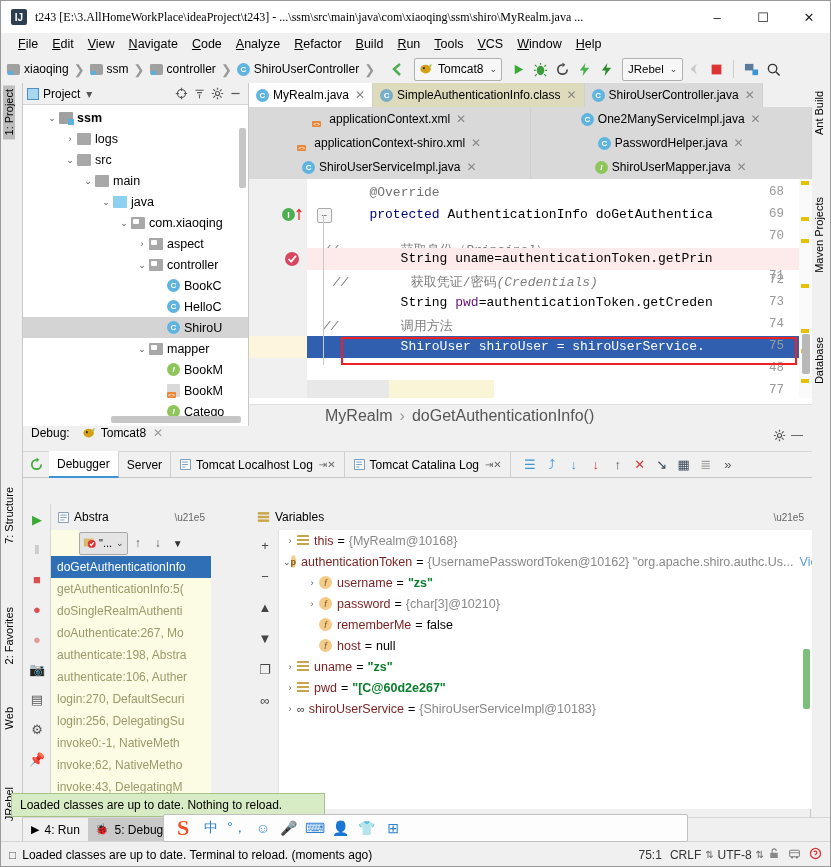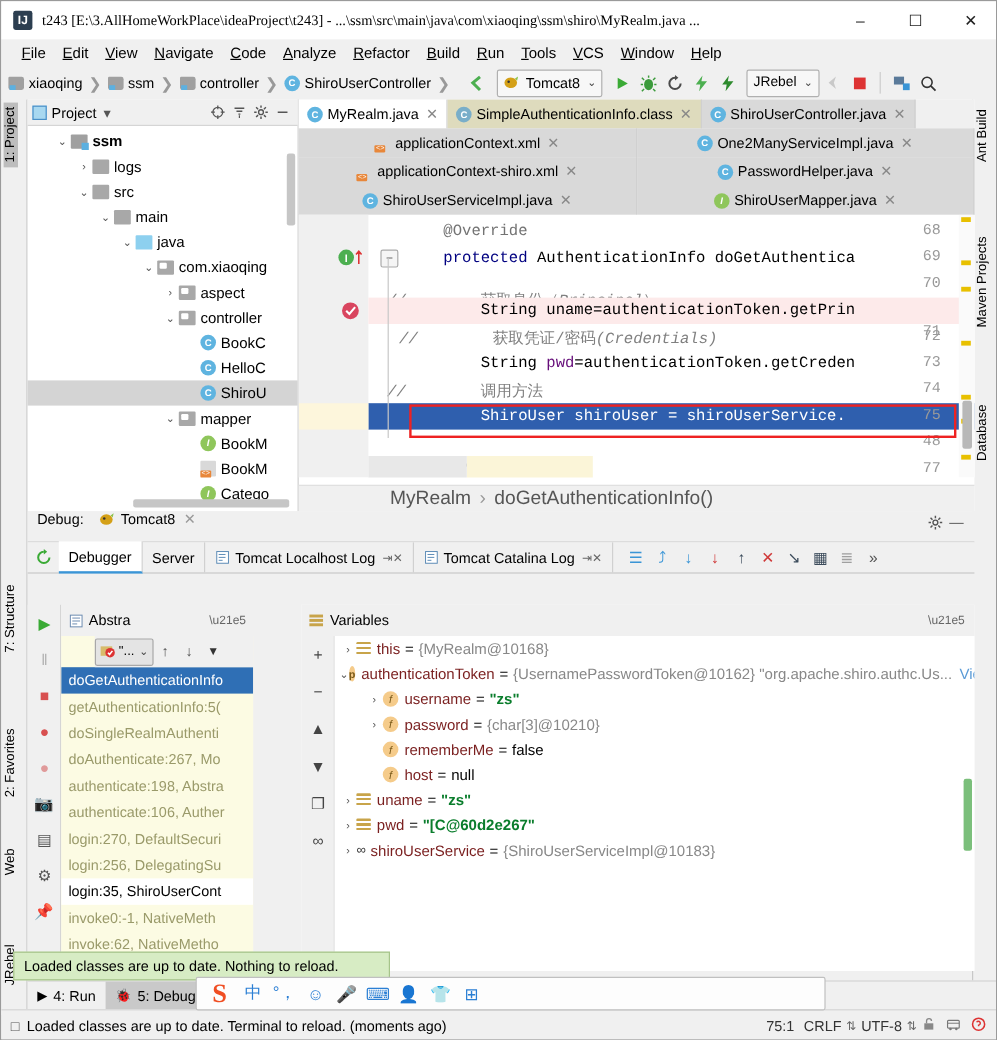--- a/index.html
+++ b/index.html
@@ -774,21 +774,20 @@
       <div class="frames-list" id="frameslist">
           <div style="height: 26px;"></div>
           <div class="frow sel">doGetAuthenticationInfo</div>
           <div class="frow">getAuthenticationInfo:5(</div>
           <div class="frow">doSingleRealmAuthenti</div>
           <div class="frow">doAuthenticate:267, Mo</div>
           <div class="frow">authenticate:198, Abstra</div>
           <div class="frow">authenticate:106, Auther</div>
           <div class="frow">login:270, DefaultSecuri</div>
           <div class="frow">login:256, DelegatingSu</div>
-          <div class="frow mine">login:35, ShiroUserCont</div>
           <div class="frow">invoke0:-1, NativeMeth</div>
           <div class="frow">invoke:62, NativeMetho</div>
           <div class="frow">invoke:43, DelegatingM</div>
         </div>
     </div>
 
     <div style="position:absolute;left:56px;top:104px;width:132px;height:26px;display:flex;align-items:center;z-index:10;background:#f0f0f0;">
       <div style="display:flex;align-items:center;border:1px solid #a8a8a8;background:#e4e4e4;height:21px;padding:0 3px;border-radius:2px;">
         <span style="display:flex;margin-right:2px;">
           <svg width="14" height="14" viewBox="0 0 16 16">

